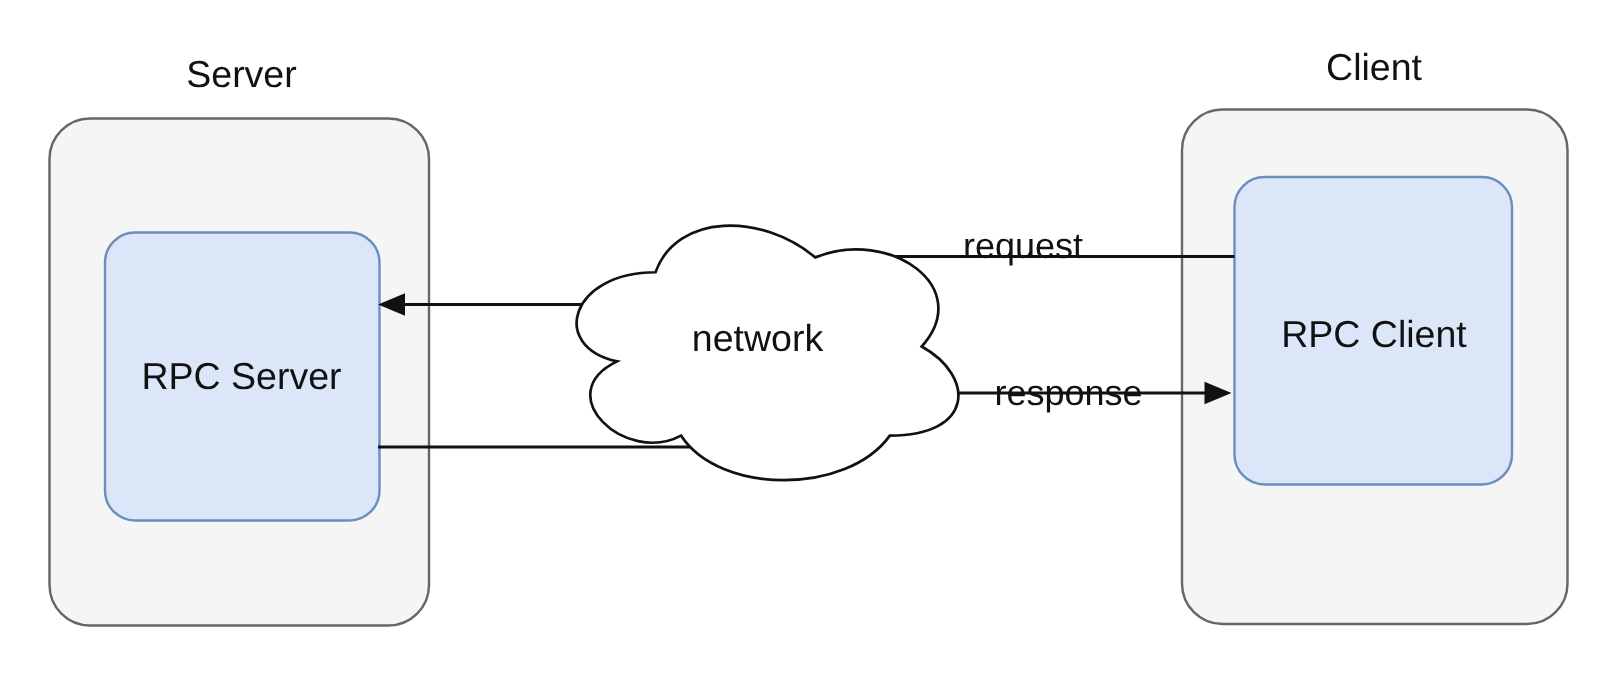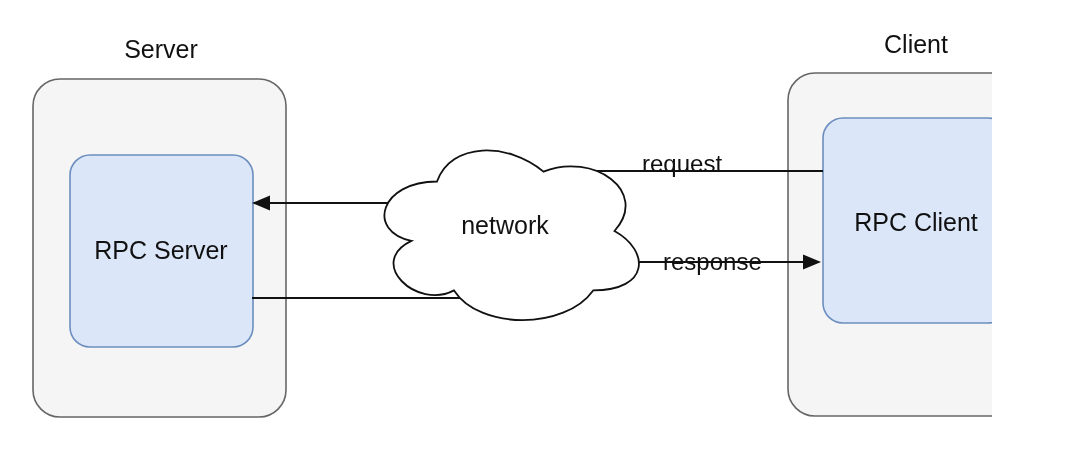--- a/index.html
+++ b/index.html
@@ -2,21 +2,21 @@
 <html style="--background: #ffffff; --group_fill: #f5f5f5; --group_stroke: #666666; --node_fill: #dbe6f8; --node_stroke: #6c8ebf; --line: #111111; --text: #111111;"><head>
 <meta charset="utf-8">
 <style>
   html, body {
     margin: 0;
     padding: 0;
     background: #ffffff;
   }
   .canvas {
     position: relative;
-    width: 992px;
+    width: 1080px;
     height: 452px;
     background: var(--background, #ffffff);
     overflow: hidden;
   }
   svg { display: block; }
 
   .group-box {
     fill: var(--group_fill, #f5f5f5);
     stroke: var(--group_stroke, #666666);
     stroke-width: 1.6;

